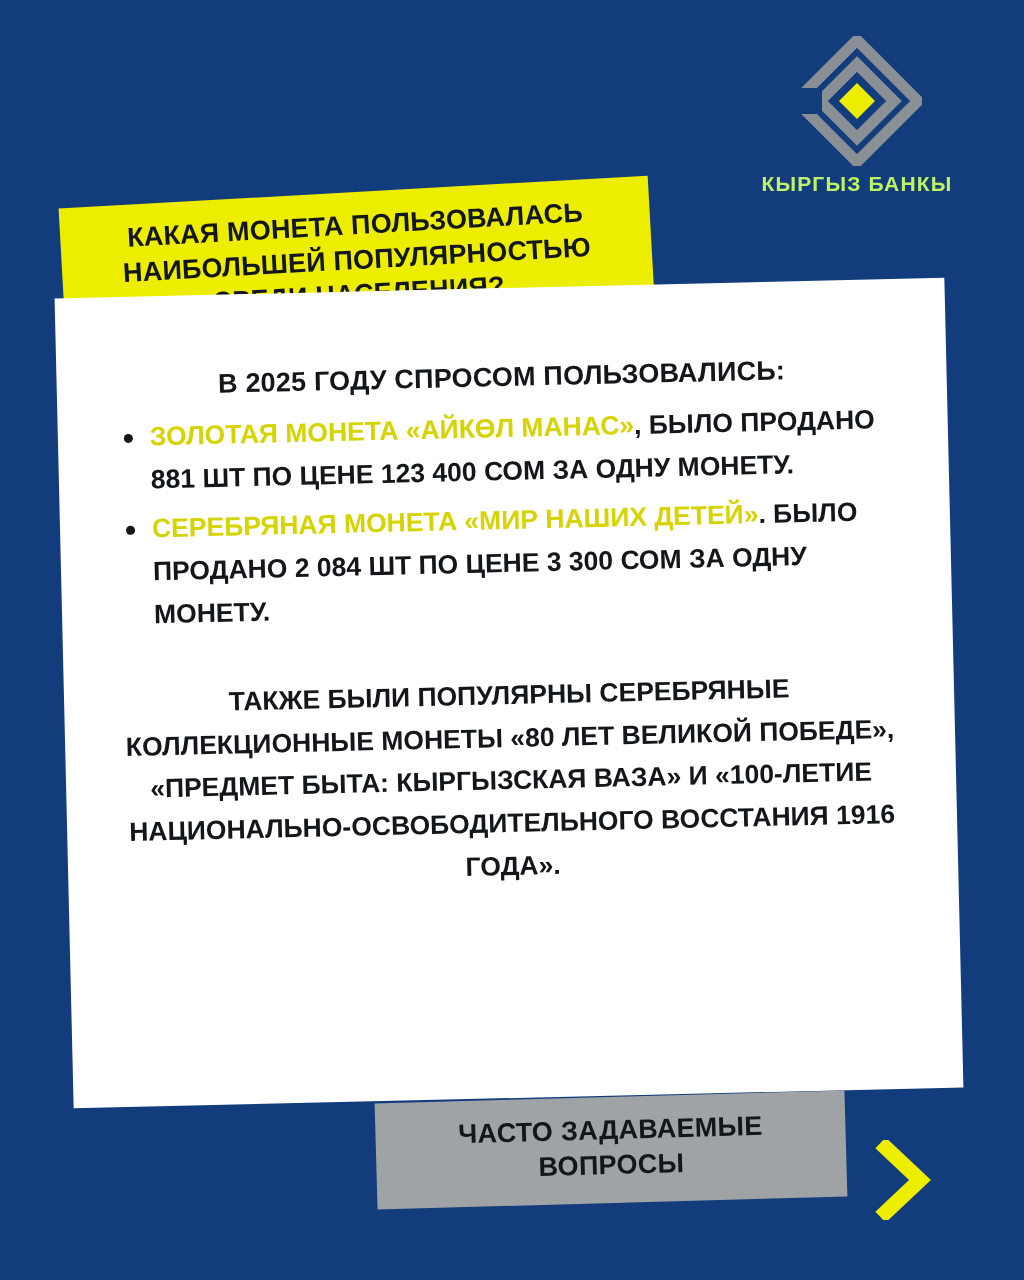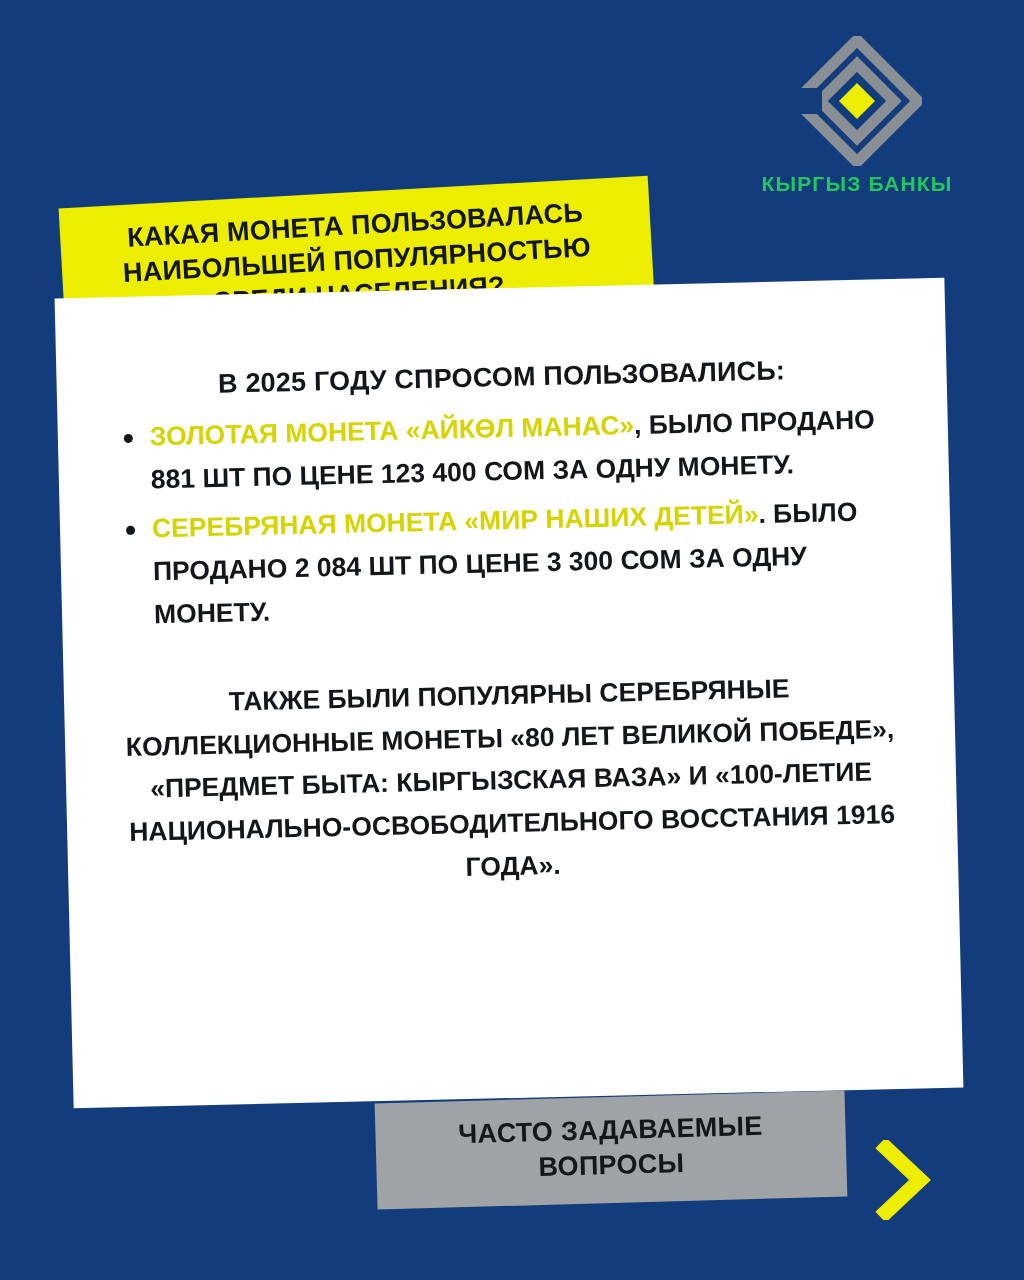--- a/index.html
+++ b/index.html
@@ -31,21 +31,21 @@
   }
   .logo-mark {
     width: 130px;
     height: 130px;
     margin: 0 auto;
     position: relative;
   }
   .logo-mark svg { display: block; }
   .logo-text {
     margin-top: 6px;
-    color: #22c55e;
+    color: #bef264;
     font-size: 21px;
     font-weight: 700;
     letter-spacing: 1.2px;
   }
 
   
   .banner {
     position: absolute;
     left: 62px;
     top: 192px;

